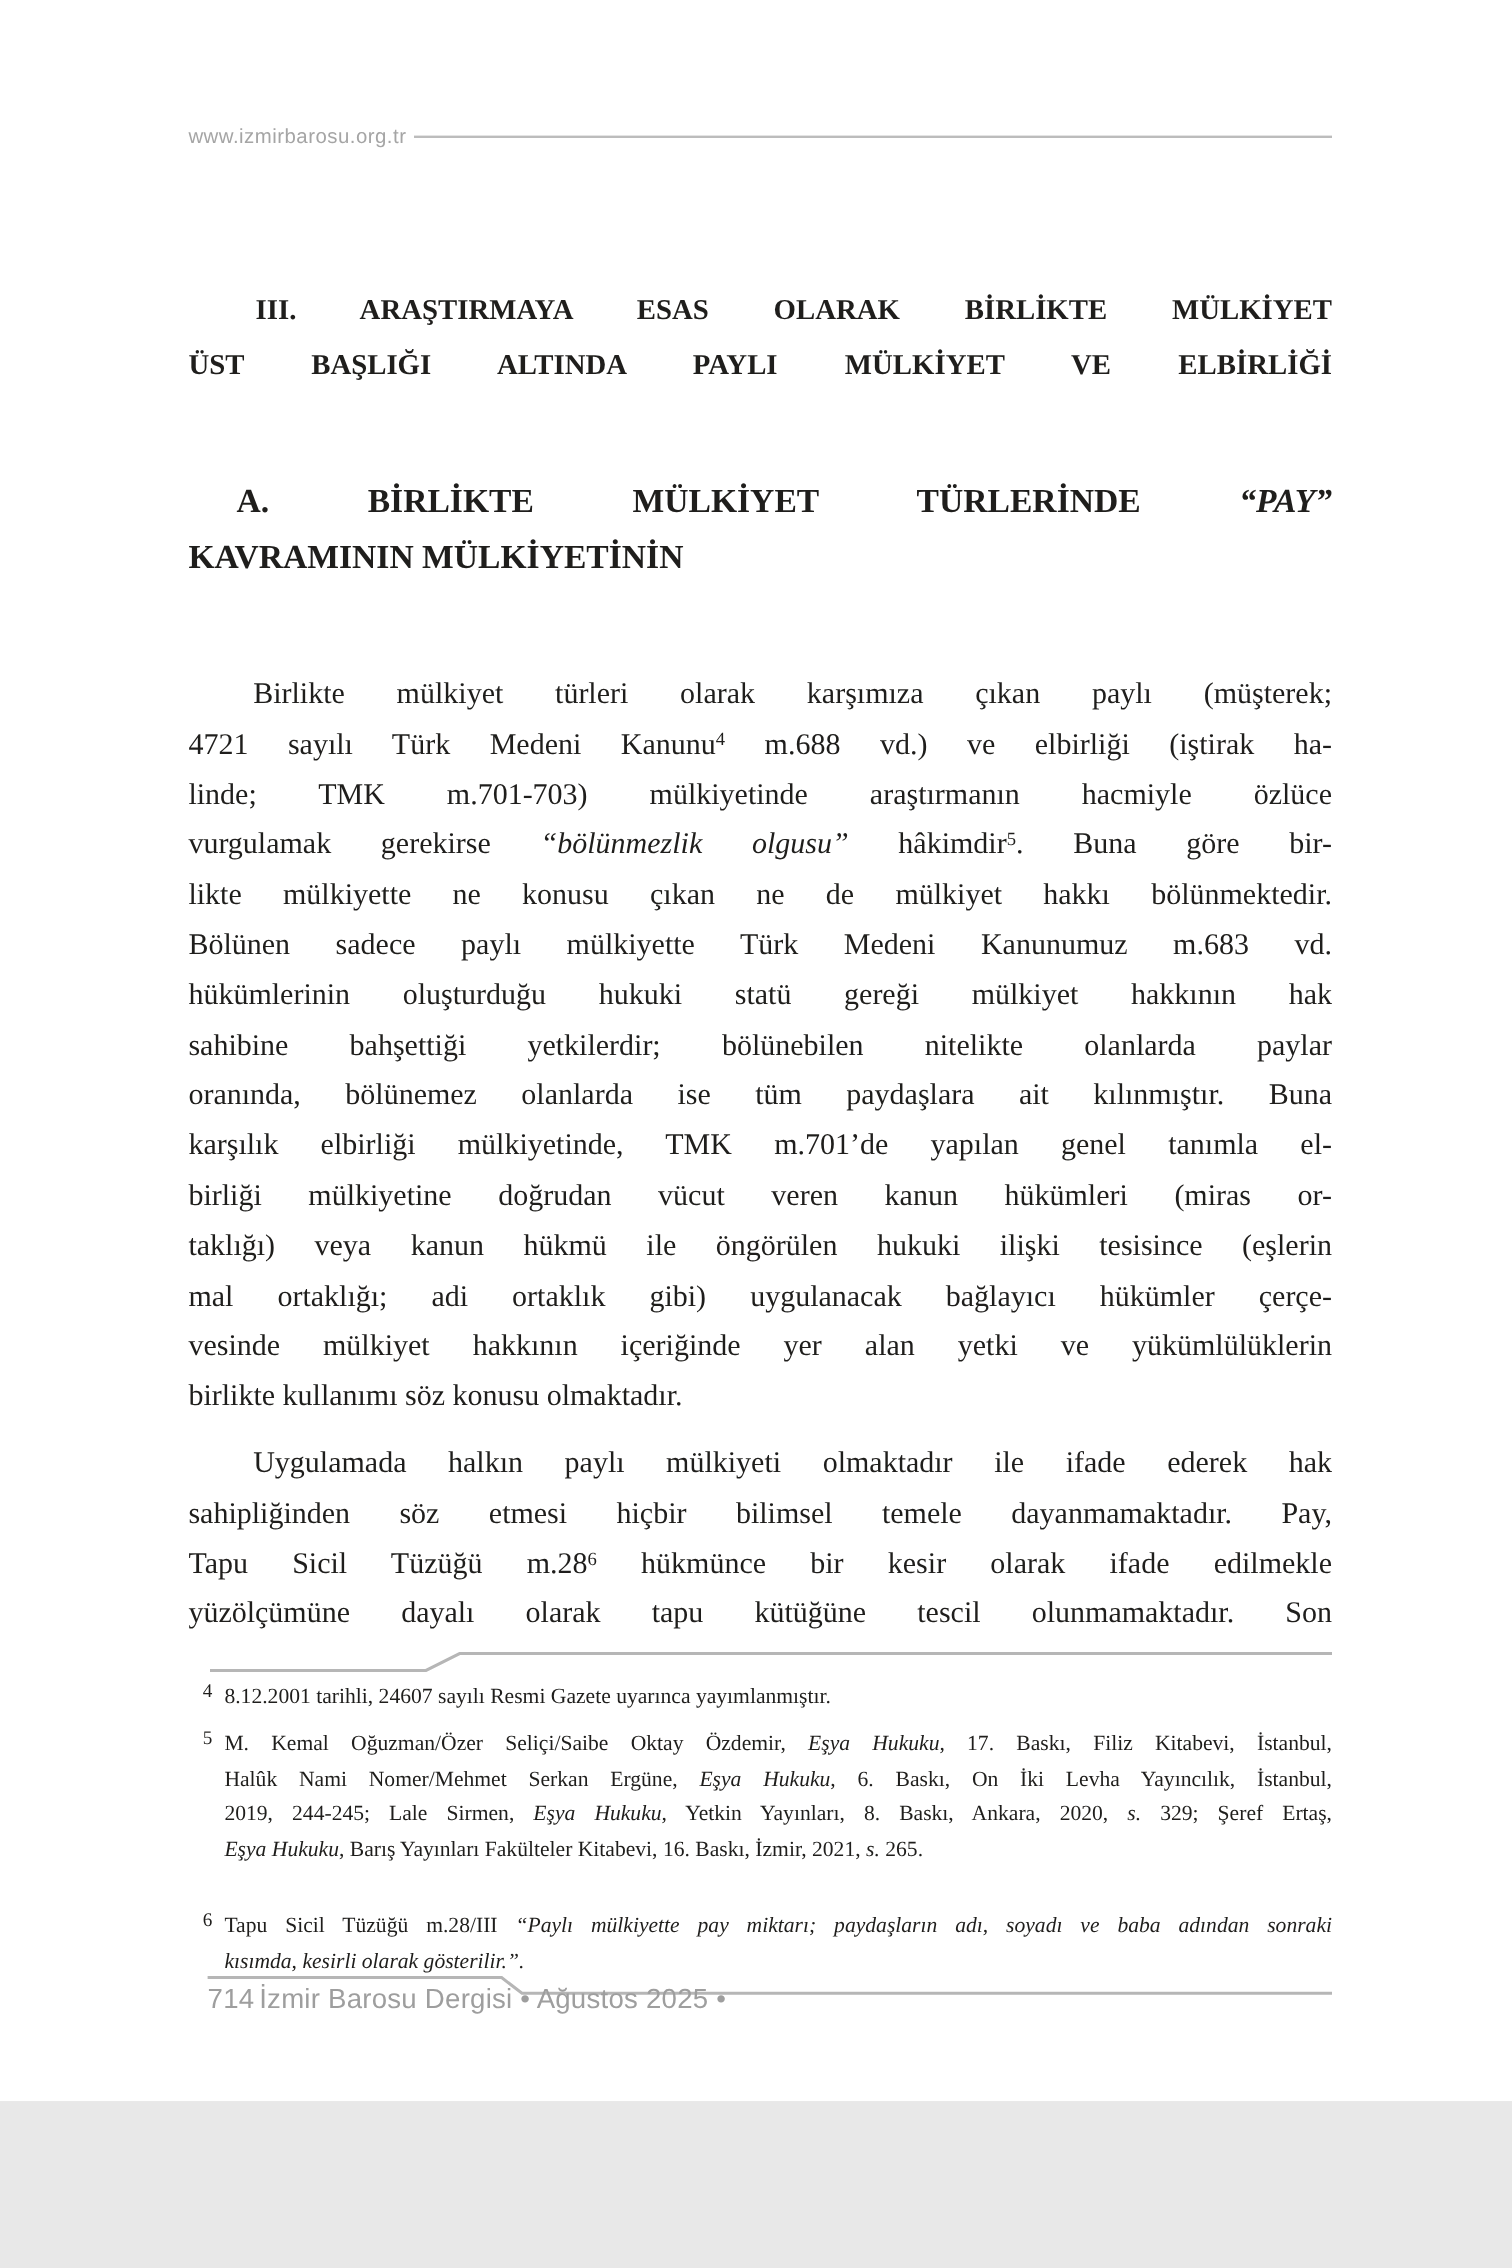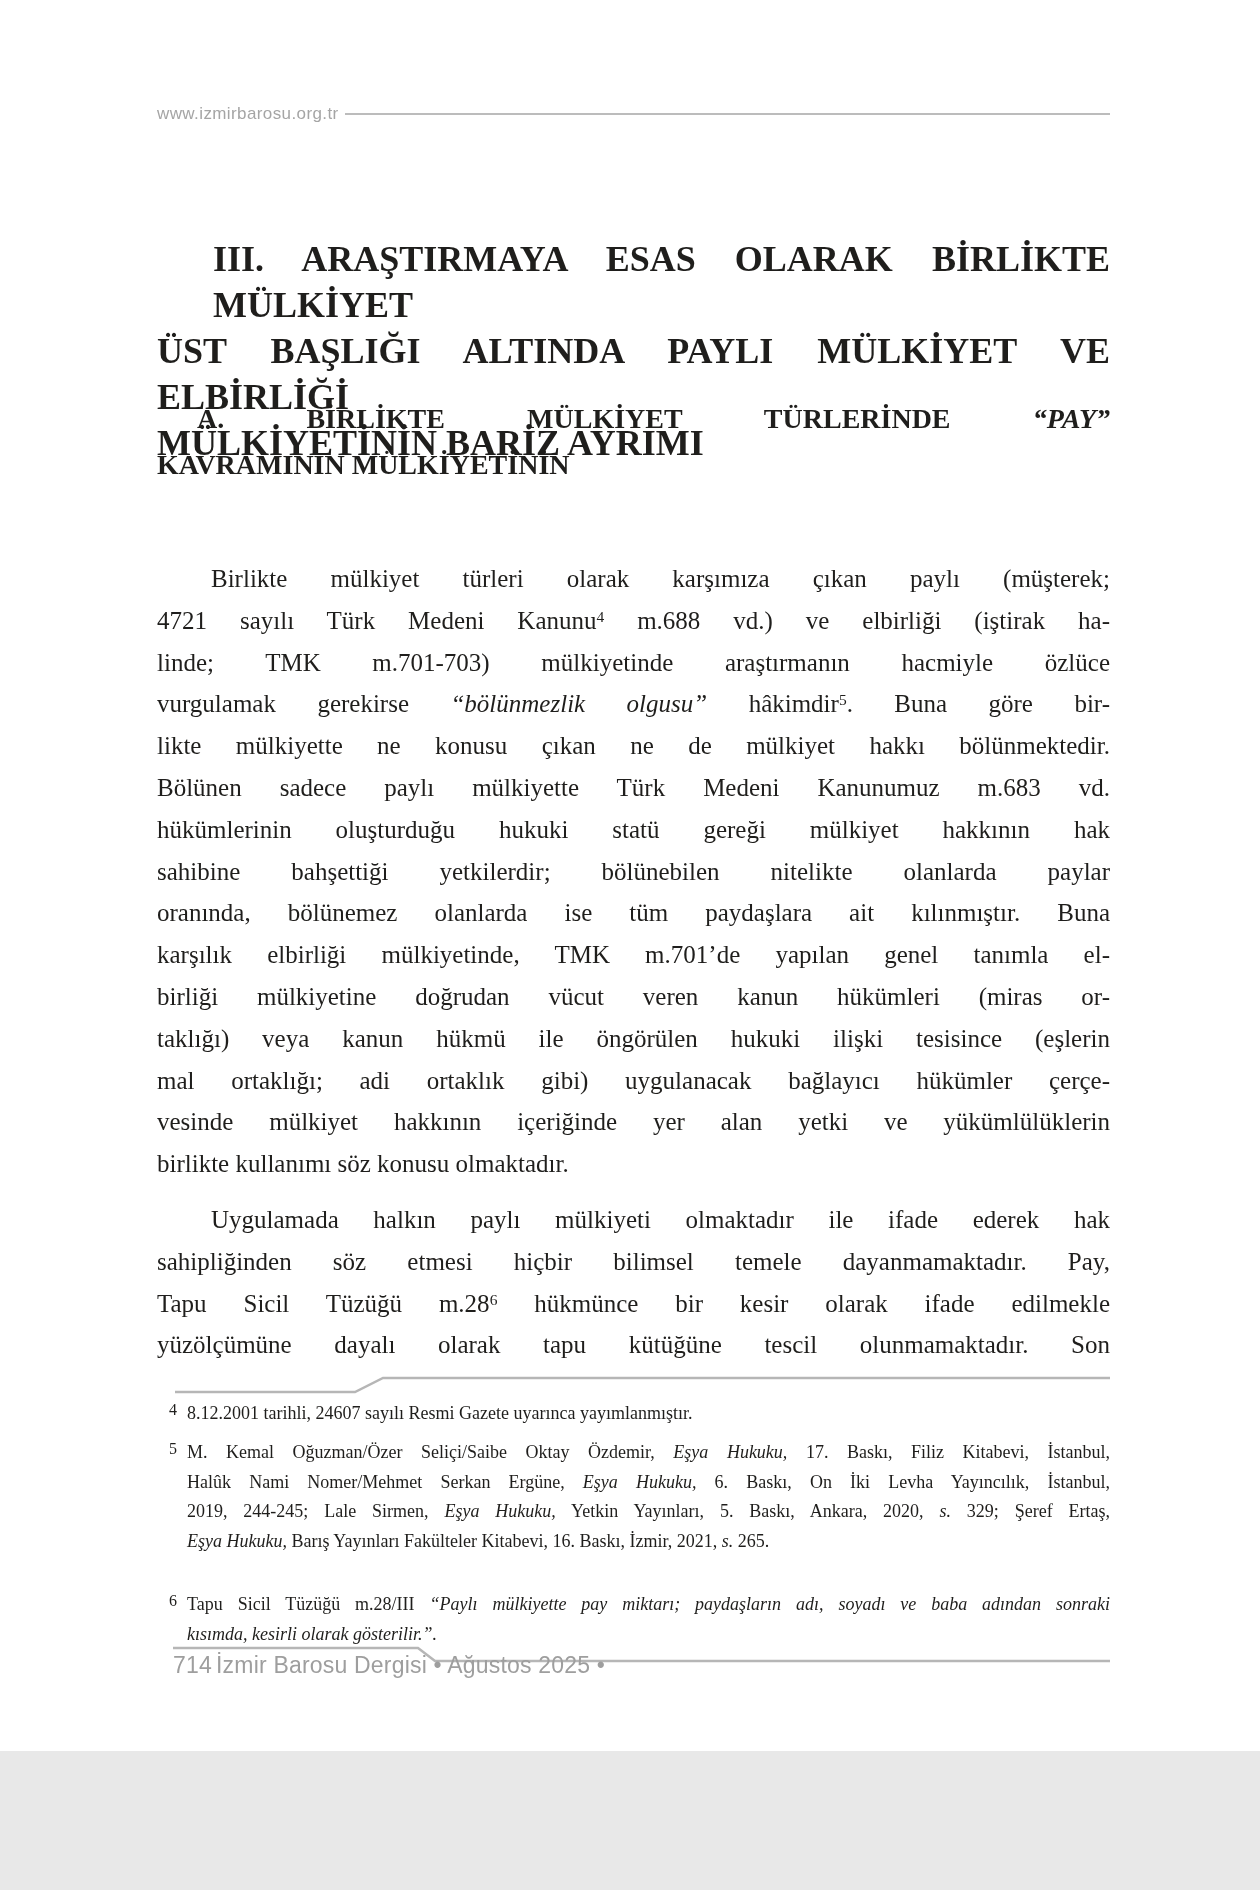--- a/index.html
+++ b/index.html
@@ -19,21 +19,21 @@
     font-family:"Liberation Sans", sans-serif;
   }
   .site-url{
     font-size:17px;color:#a5a5a5;letter-spacing:.4px;white-space:nowrap;
   }
   .hline{flex:1;height:2px;background:#bcbcbc;margin-left:6px;}
 
   
   .title{
     position:absolute;left:157px;width:953px;top:236px;
-    font-size:36px;font-weight:bold;line-height:46px;
+    font-size:24px;font-weight:bold;line-height:46px;
   }
   .subtitle{
     position:absolute;left:157px;width:953px;top:396px;
     font-size:28px;font-weight:bold;line-height:46px;
   }
   
   .para{
     position:absolute;left:157px;width:953px;
     font-size:25px;line-height:41.8px;
   }
@@ -82,21 +82,20 @@
 <div class="page">
 
   <div class="header">
     <span class="site-url">www.izmirbarosu.org.tr</span>
     <div class="hline"></div>
   </div>
 
   <div class="title">
     <div class="line j ind-title">III. ARAŞTIRMAYA ESAS OLARAK BİRLİKTE MÜLKİYET</div>
     <div class="line j">ÜST BAŞLIĞI ALTINDA PAYLI MÜLKİYET VE ELBİRLİĞİ</div>
-    <div class="line">MÜLKİYETİNİN BARİZ AYRIMI</div>
   </div>
 
   <div class="subtitle">
     <div class="line j ind-sub"><span>A. BİRLİKTE MÜLKİYET TÜRLERİNDE </span><span class="it">“PAY”</span></div>
     <div class="line">KAVRAMININ MÜLKİYETİNİN</div>
   </div>
 
   <div class="para para1">
     <div class="line j ind-body"><span>Birlikte mülkiyet türleri olarak karşımıza çıkan paylı (müşterek;</span></div>
     <div class="line j"><span>4721 sayılı Türk Medeni Kanunu</span><span class="sup">4</span><span> m.688 vd.) ve elbirliği (iştirak ha-</span></div>
@@ -128,21 +127,21 @@
 
   <div class="footnote fn4">
     <span class="fn-marker">4</span>
     <div class="line"><span>8.12.2001 tarihli, 24607 sayılı Resmi Gazete uyarınca yayımlanmıştır.</span></div>
   </div>
 
   <div class="footnote fn5">
     <span class="fn-marker">5</span>
     <div class="line j"><span>M. Kemal Oğuzman/Özer Seliçi/Saibe Oktay Özdemir, </span><span class="it">Eşya Hukuku,</span><span> 17. Baskı, Filiz Kitabevi, İstanbul,</span></div>
     <div class="line j"><span>Halûk Nami Nomer/Mehmet Serkan Ergüne, </span><span class="it">Eşya Hukuku,</span><span> 6. Baskı, On İki Levha Yayıncılık, İstanbul,</span></div>
-    <div class="line j"><span>2019, 244-245; Lale Sirmen, </span><span class="it">Eşya Hukuku,</span><span> Yetkin Yayınları, 5. Baskı, Ankara, 2020, </span><span class="it">s.</span><span> 329; Şeref Ertaş,</span></div>
+    <div class="line j"><span>2019, 244-245; Lale Sirmen, </span><span class="it">Eşya Hukuku,</span><span> Yetkin Yayınları, 8. Baskı, Ankara, 2020, </span><span class="it">s.</span><span> 329; Şeref Ertaş,</span></div>
     <div class="line"><span class="it">Eşya Hukuku,</span><span> Barış Yayınları Fakülteler Kitabevi, 16. Baskı, İzmir, 2021, </span><span class="it">s.</span><span> 265.</span></div>
   </div>
 
   <div class="footnote fn6">
     <span class="fn-marker">6</span>
     <div class="line j"><span>Tapu Sicil Tüzüğü m.28/III </span><span class="it">“Paylı mülkiyette pay miktarı; paydaşların adı, soyadı ve baba adından sonraki</span></div>
     <div class="line"><span class="it">kısımda, kesirli olarak gösterilir.”.</span></div>
   </div>
 
   <svg class="rule-svg ftr-rule" width="953" height="20">

